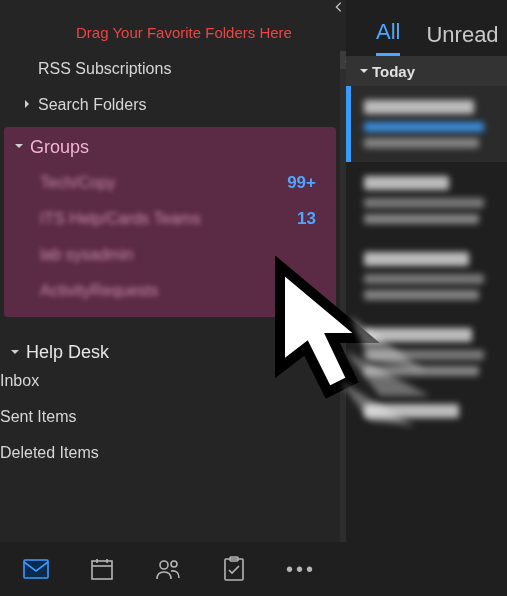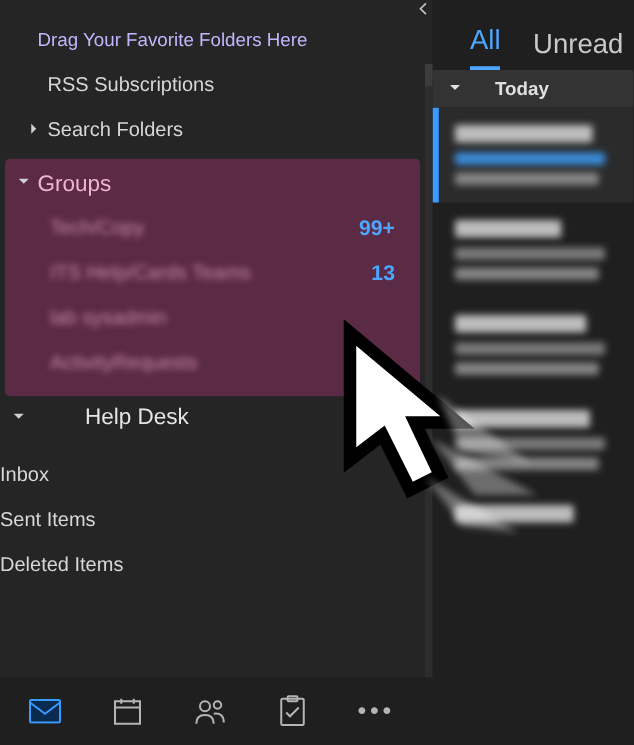--- a/index.html
+++ b/index.html
@@ -1,50 +1,50 @@
 <!DOCTYPE html>
 <html><head>
 <meta charset="utf-8">
 <style>
 * { margin: 0; padding: 0; box-sizing: border-box; font-family: 'Segoe UI', Arial, sans-serif; }
 body { width: 507px; height: 596px; background: #1f1f1f; overflow: hidden; color: #d0d0d0; position: relative; }
 .sidebar { position: absolute; left: 0; top: 0; width: 358px; height: 596px; background: #252525; display: flex; flex-direction: column; }
 .collapse-row { height: 18px; display: flex; justify-content: flex-end; align-items: center; padding-right: 12px; }
 .collapse-row svg { width: 14px; height: 14px; }
-.drag-hint { padding: 6px 14px 10px 30px; color: #c4b5fd; font-size: 15px; }
+.drag-hint { padding: 6px 14px 10px 30px; color: #ef4444; font-size: 15px; margin-left: 46px; }
 .folder-tree { flex: 1; position: relative; overflow: hidden; }
 .scrollbar-track { position: absolute; right: 0; top: 0; bottom: 0; width: 18px; background: #2d2d2d; }
 .scroll-up, .scroll-down { position: absolute; left: 0; width: 18px; height: 18px; background: #3c3c3c; display: flex; align-items: center; justify-content: center; }
 .scroll-up { top: 0; } .scroll-down { bottom: 0; }
 .scroll-up svg, .scroll-down svg { width: 10px; height: 10px; fill: #888; }
 .tree-inner { position: absolute; left: 0; right: 18px; top: 0; }
 .row { display: flex; align-items: center; height: 36px; padding-left: 30px; font-size: 16px; color: #d7d7d7; cursor: pointer; }
 .row.sub { padding-left: 38px; }
 .chev { width: 14px; text-align: center; margin-left: -18px; margin-right: 4px; }
 .chev svg { width: 12px; height: 12px; fill: #d0d0d0; }
 .groups-block { background: #5b2a44; border-radius: 4px; margin: 4px 4px 6px 4px; padding-top: 2px; padding-bottom: 8px; }
 .groups-header { display: flex; align-items: center; height: 36px; padding-left: 26px; }
 .groups-header .chev { margin-left: -18px; }
 .grp-label { color: #f0b4d0; font-size: 18px; }
 .group-row { display: flex; align-items: center; height: 36px; padding-left: 36px; padding-right: 20px; }
 .group-row .blur { color: #c88aa8; filter: blur(2.5px); font-size: 16px; flex: 1; font-weight: 500; }
 .count { color: #4da6ff; font-weight: 600; font-size: 17px; }
-.helpdesk-header { display: flex; align-items: flex-start; height: 40px; padding-left: 26px; font-size: 18px; color: #e5e5e5; gap: 42px; }
+.helpdesk-header { display: flex; align-items: flex-end; height: 40px; padding-left: 26px; font-size: 18px; color: #e5e5e5; }
 .helpdesk-header .chev { margin-left: -18px; }
 .hd-row { height: 36px; display: flex; align-items: center; font-size: 16px; color: #d7d7d7; cursor: pointer; }
 .bottom-bar { position: absolute; left: 0; bottom: 0; width: 358px; height: 54px; background: #1f1f1f; display: flex; align-items: center; gap: 38px; padding-left: 22px; }
 .bottom-bar .iconbtn { width: 28px; height: 28px; display: flex; align-items: center; justify-content: center; cursor: pointer; }
 .bottom-bar .iconbtn.active svg { stroke: #3a9bff; fill: #0a2a50; }
 .bottom-bar svg { stroke: #b5b5b5; fill: none; stroke-width: 1.6; }
 .dots { color: #b5b5b5; font-size: 20px; letter-spacing: 3px; cursor: pointer; }
 .main { position: absolute; left: 346px; top: 0; right: 0; height: 596px; background: #1f1f1f; }
 .tabs { height: 56px; display: flex; align-items: flex-end; gap: 26px; padding-left: 30px; font-size: 22px; }
 .tab { padding-bottom: 8px; color: #c9c9c9; cursor: pointer; }
 .tab.active { color: #4da6ff; border-bottom: 3px solid #4da6ff; }
-.date-header { height: 30px; background: #333; display: flex; align-items: center; padding-left: 12px; gap: 26px; font-size: 15px; font-weight: 600; color: #e0e0e0; }
+.date-header { height: 30px; background: #333; display: flex; align-items: center; padding-left: 12px; gap: 2px; font-size: 15px; font-weight: 600; color: #e0e0e0; }
 .date-header svg { width: 12px; height: 12px; fill: #e0e0e0; }
 .msg-list { position: absolute; left: 0; right: 0; top: 86px; bottom: 0; overflow: hidden; }
 .msg { padding: 14px 10px 14px 18px; position: relative; }
 .msg .l1 { height: 14px; background: #bdbdbd; border-radius: 2px; filter: blur(3px); margin-bottom: 8px; }
 .msg .l2 { height: 10px; background: #7a7a7a; border-radius: 2px; filter: blur(3px); margin-bottom: 6px; }
 .msg .l3 { height: 10px; background: #858585; border-radius: 2px; filter: blur(3px); }
 .msg.sel { background: #2b2b2b; }
 .msg.sel::before { content: ''; position: absolute; left: 0; top: 0; bottom: 0; width: 5px; background: #3a9bff; }
 .msg.sel .l2 { background: #3a8bd8; }
 .cursor { position: absolute; left: 230px; top: 256px; pointer-events: none; z-index: 50; }

